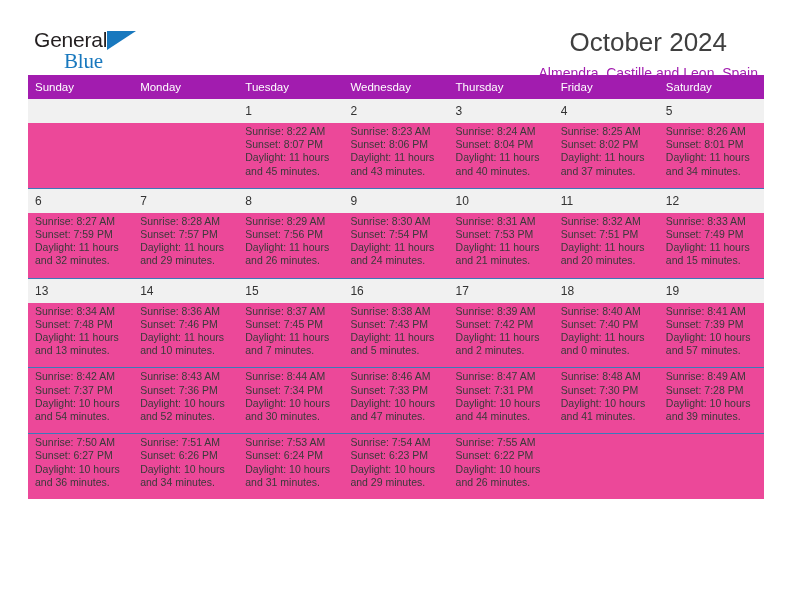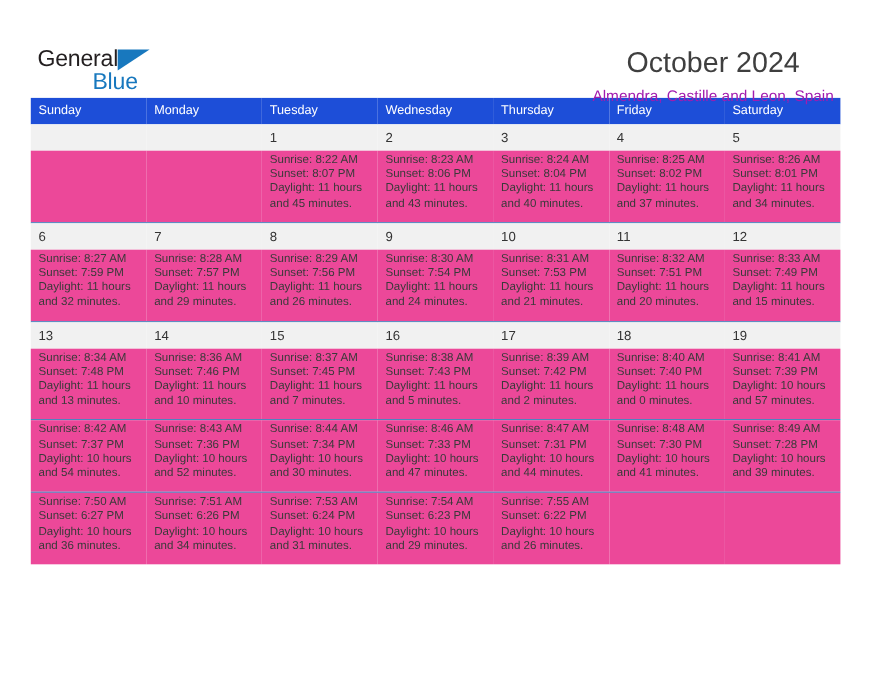--- a/index.html
+++ b/index.html
@@ -12,21 +12,21 @@
     background: #ffffff;
     font-family: "Liberation Sans", sans-serif;
     color: #2b2b2b;
     overflow: hidden;
   }
   .page {
     position: relative;
     width: 792px;
     height: 612px;
     box-sizing: border-box;
-    padding: 16px 28px;
+    padding: 2px 28px;
   }
 
   
   .masthead {
     position: relative;
     height: 73px;
   }
   .logo {
     position: absolute;
     left: 6px;
@@ -43,22 +43,21 @@
     color: #231f20;
     font-family: "Liberation Sans", sans-serif;
   }
   .logo-blue {
     position: absolute;
     left: 30px;
     top: 21px;
     font-size: 21px;
     letter-spacing: -0.2px;
     color: #1878be;
-    font-family: Liberation Sans, sans-serif;
-    margin-left: 20px;
+    font-family: Liberation Serif, serif;
   }
   .logo-tri {
     position: absolute;
     left: 73px;
     top: 3px;
     width: 0;
     height: 0;
     border-left: 29px solid #1878be;
     border-bottom: 19px solid transparent;
   }
@@ -83,21 +82,21 @@
     white-space: nowrap;
   }
 
   
   .calendar {
     width: 736px;
     border-collapse: collapse;
     table-layout: fixed;
   }
   .calendar th {
-    background: #1d4ed8;
+    background: #a21caf;
     color: #ffffff;
     font-size: 11.5px;
     font-weight: normal;
     text-align: left;
     padding: 6px 0 6px 7px;
     height: 19px;
     box-sizing: border-box;
   }
   .week-sep td {
     height: 1px;

